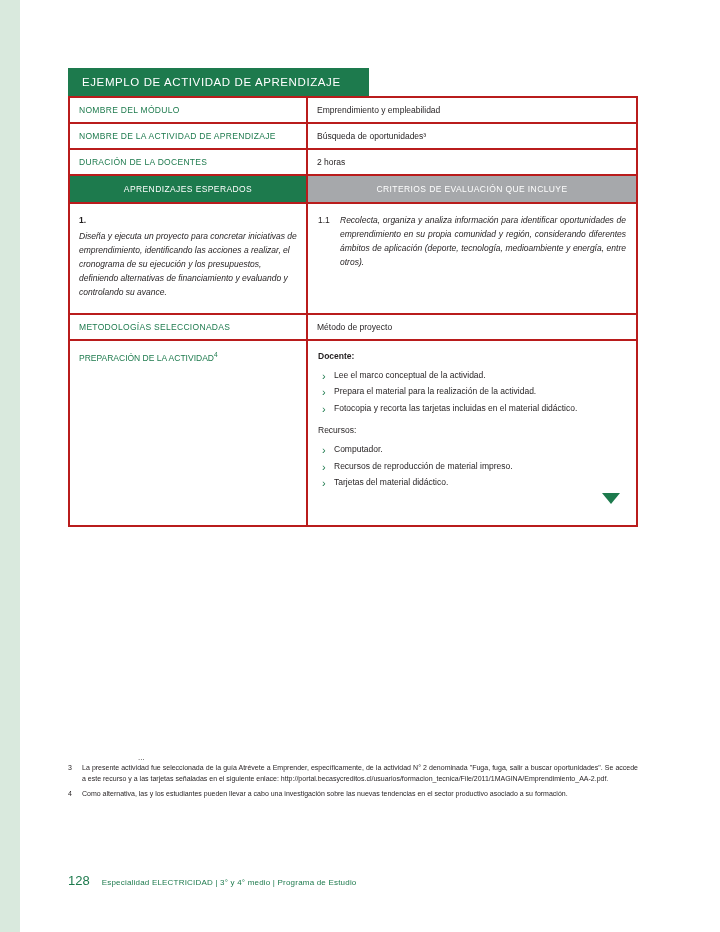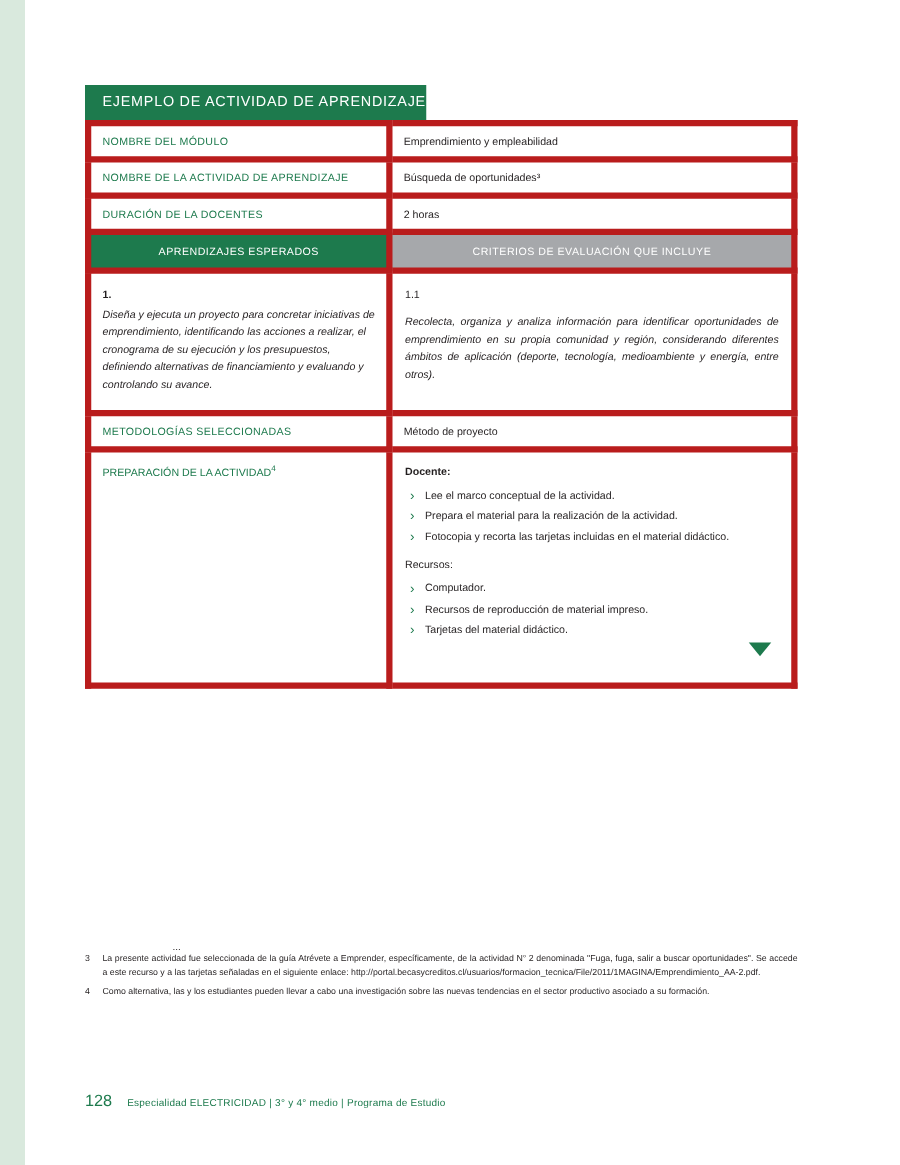--- a/index.html
+++ b/index.html
@@ -40,34 +40,34 @@
     top: 0;
     width: 570px;
   }
 
   
   .title-tab {
     background: #1d7a4d;
     color: #ffffff;
     font-size: 11.5px;
     letter-spacing: 0.6px;
-    padding: 8px 0 8px 14px;
+    padding: 8px 28px 8px 14px;
     display: inline-block;
     margin-top: 68px;
     font-weight: normal;
   }
 
   table.main {
     border-collapse: collapse;
     width: 570px;
     table-layout: fixed;
   }
 
   td, th {
-    border: 5px solid #b91c1c;
+    border: 2px solid #b91c1c;
     vertical-align: top;
     padding: 0;
   }
 
   .lbl {
     color: #1d7a4d;
     font-size: 8.5px;
     letter-spacing: 0.3px;
     padding: 7px 9px;
     width: 218px;
@@ -104,21 +104,21 @@
   }
   .ae-cell .num { font-style: normal; font-weight: bold; display: block; margin-bottom: 2px; }
 
   .ce-cell {
     font-size: 8.5px;
     line-height: 1.65;
     padding: 9px 10px 14px 10px;
     font-style: italic;
     color: #231f20;
   }
-  .ce-cell .ce-row { display: flex; flex-direction: column; }
+  .ce-cell .ce-row { display: flex; }
   .ce-cell .ce-num { font-style: normal; width: 22px; flex: 0 0 22px; }
   .ce-cell .ce-txt { flex: 1; text-align: justify; }
 
   .band-green {
     background: #1d7a4d;
     color: #fff;
     font-size: 8.5px;
     letter-spacing: 0.3px;
     line-height: 1.55;
     padding: 8px 10px;

